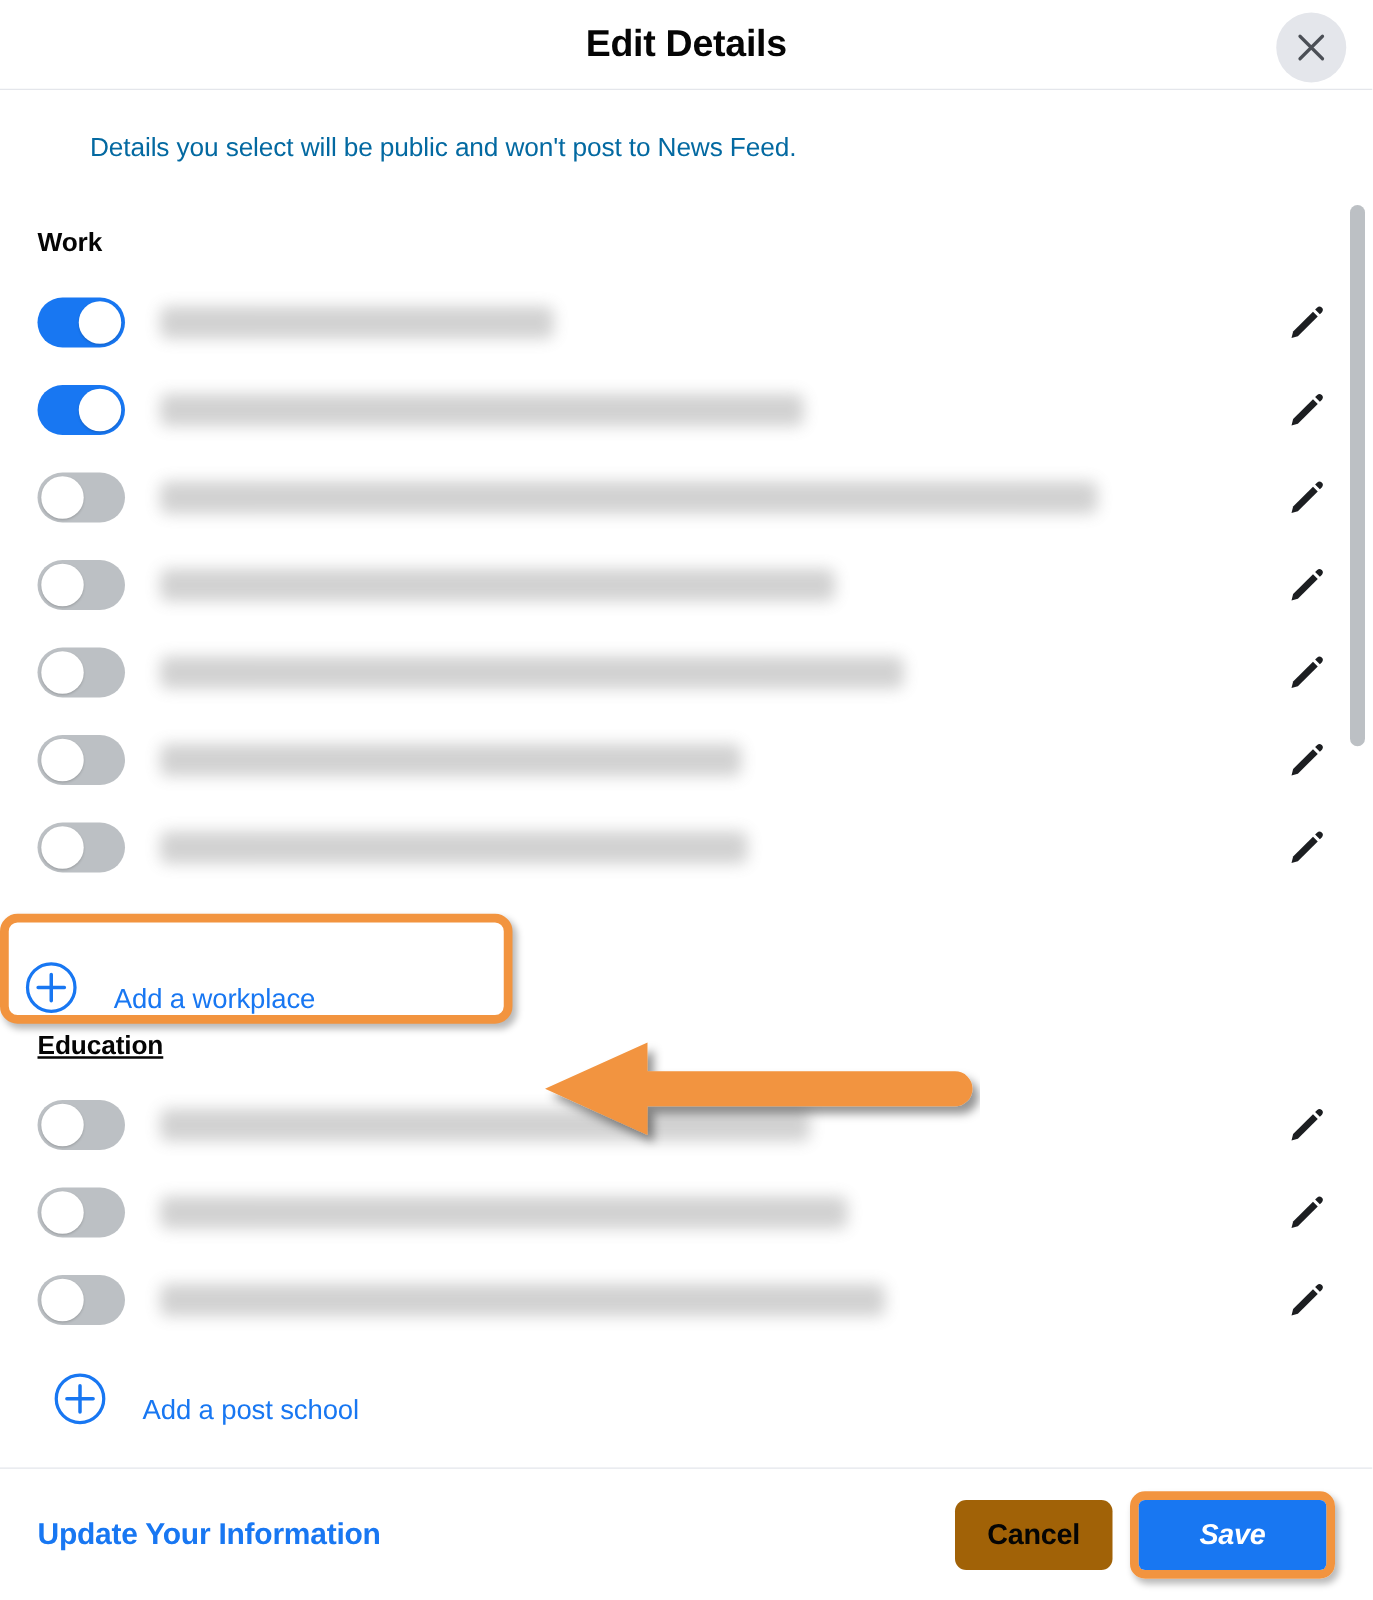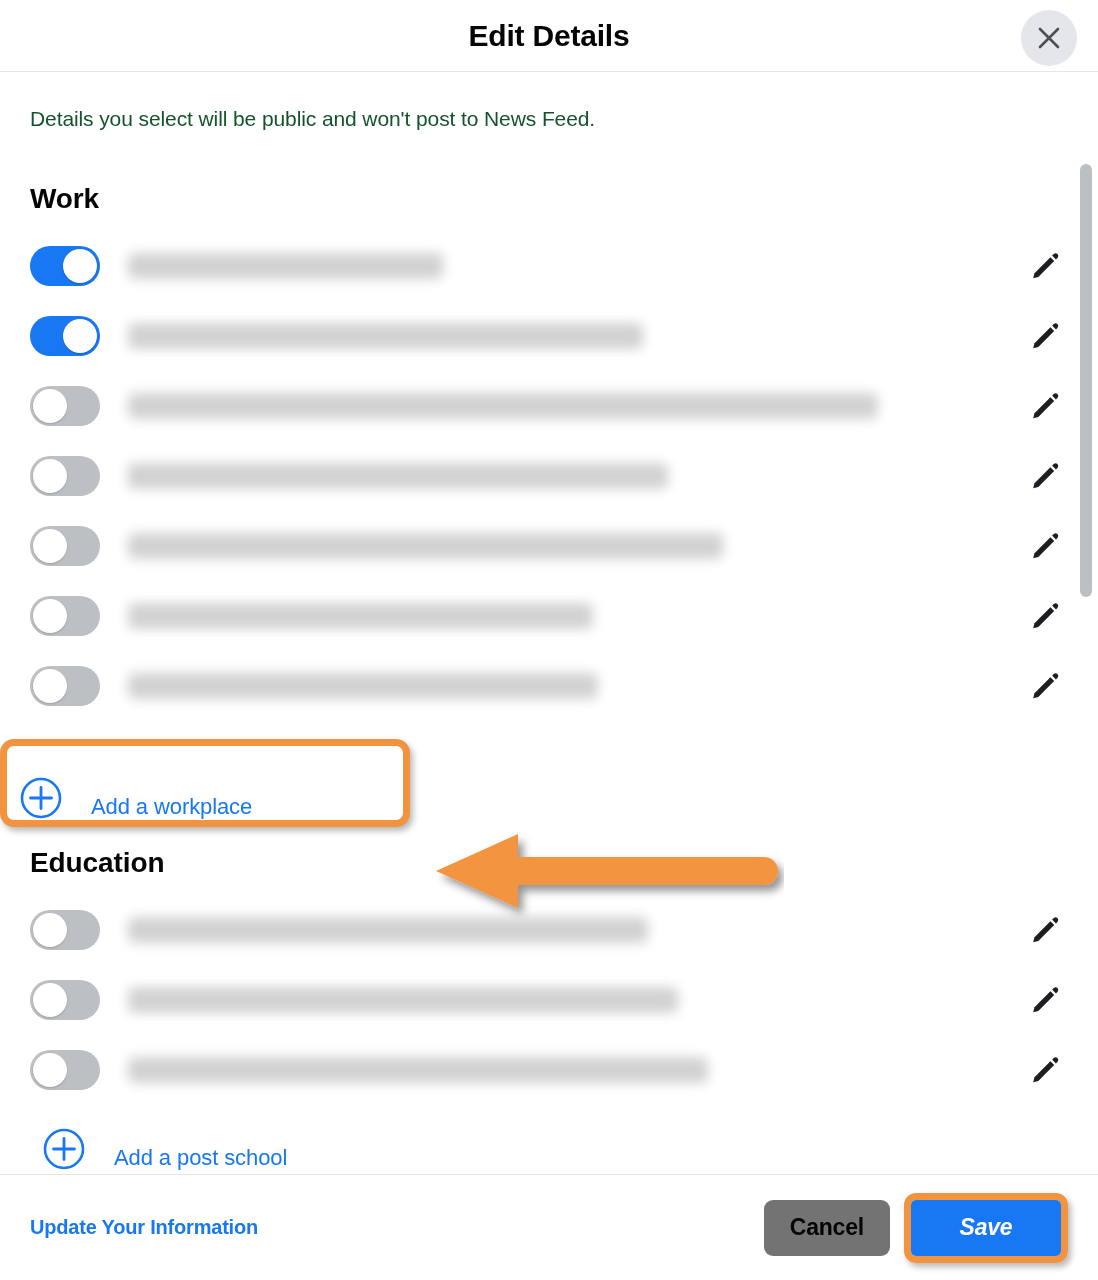--- a/index.html
+++ b/index.html
@@ -63,32 +63,33 @@
   .section-intro { padding-top: 26px; }
   .intro-title {
     font-size: 23px;
     font-weight: bold;
     color: #050505;
     letter-spacing: -0.1px;
   }
   .intro-sub {
     margin-top: 9px;
     font-size: 21px;
-    color: #14532d;
+    color: #0369a1;
     letter-spacing: -0.1px;
+    margin-left: 42px;
   }
 
   .section-heading {
-    font-size: 28px;
+    font-size: 21px;
     font-weight: bold;
     color: #050505;
     letter-spacing: -0.1px;
   }
   .heading-work { margin-top: 52px; }
-  .heading-education { margin-top: 20px; }
+  .heading-education { margin-top: 6px; text-decoration: underline; }
 
   
   .row-list { margin-top: 16px; }
   .item-row {
     position: relative;
     height: 70px;
     display: flex;
     align-items: center;
   }
 
@@ -181,21 +182,21 @@
   
   .dialog-footer {
     position: relative;
     flex: 0 0 106px;
     border-top: 1px solid #e4e6eb;
     display: flex;
     align-items: center;
     padding: 0 30px;
   }
   .footer-link {
-    font-size: 20px;
+    font-size: 24px;
     font-weight: bold;
     color: #1877f2;
     letter-spacing: -0.2px;
     cursor: pointer;
   }
   .footer-actions {
     margin-left: auto;
     display: flex;
     align-items: center;
     gap: 14px;
@@ -204,21 +205,21 @@
     border: none;
     border-radius: 9px;
     font-family: "Liberation Sans", sans-serif;
     font-size: 23px;
     font-weight: bold;
     letter-spacing: -0.2px;
     cursor: pointer;
     padding: 0 26px;
     height: 56px;
   }
-  .btn-cancel { background: #737373; color: #050505; }
+  .btn-cancel { background: #a16207; color: #050505; }
   .btn-save { background: #1877f2; color: #ffffff; min-width: 150px; font-style: italic; }
   .save-wrap {
     border: 7px solid #f2943f;
     border-radius: 12px;
     padding: 0;
     line-height: 0;
     box-shadow: 3px 4px 6px rgba(0,0,0,0.28);
   }
   .save-wrap .btn-save { border-radius: 5px; display: block; }
 

